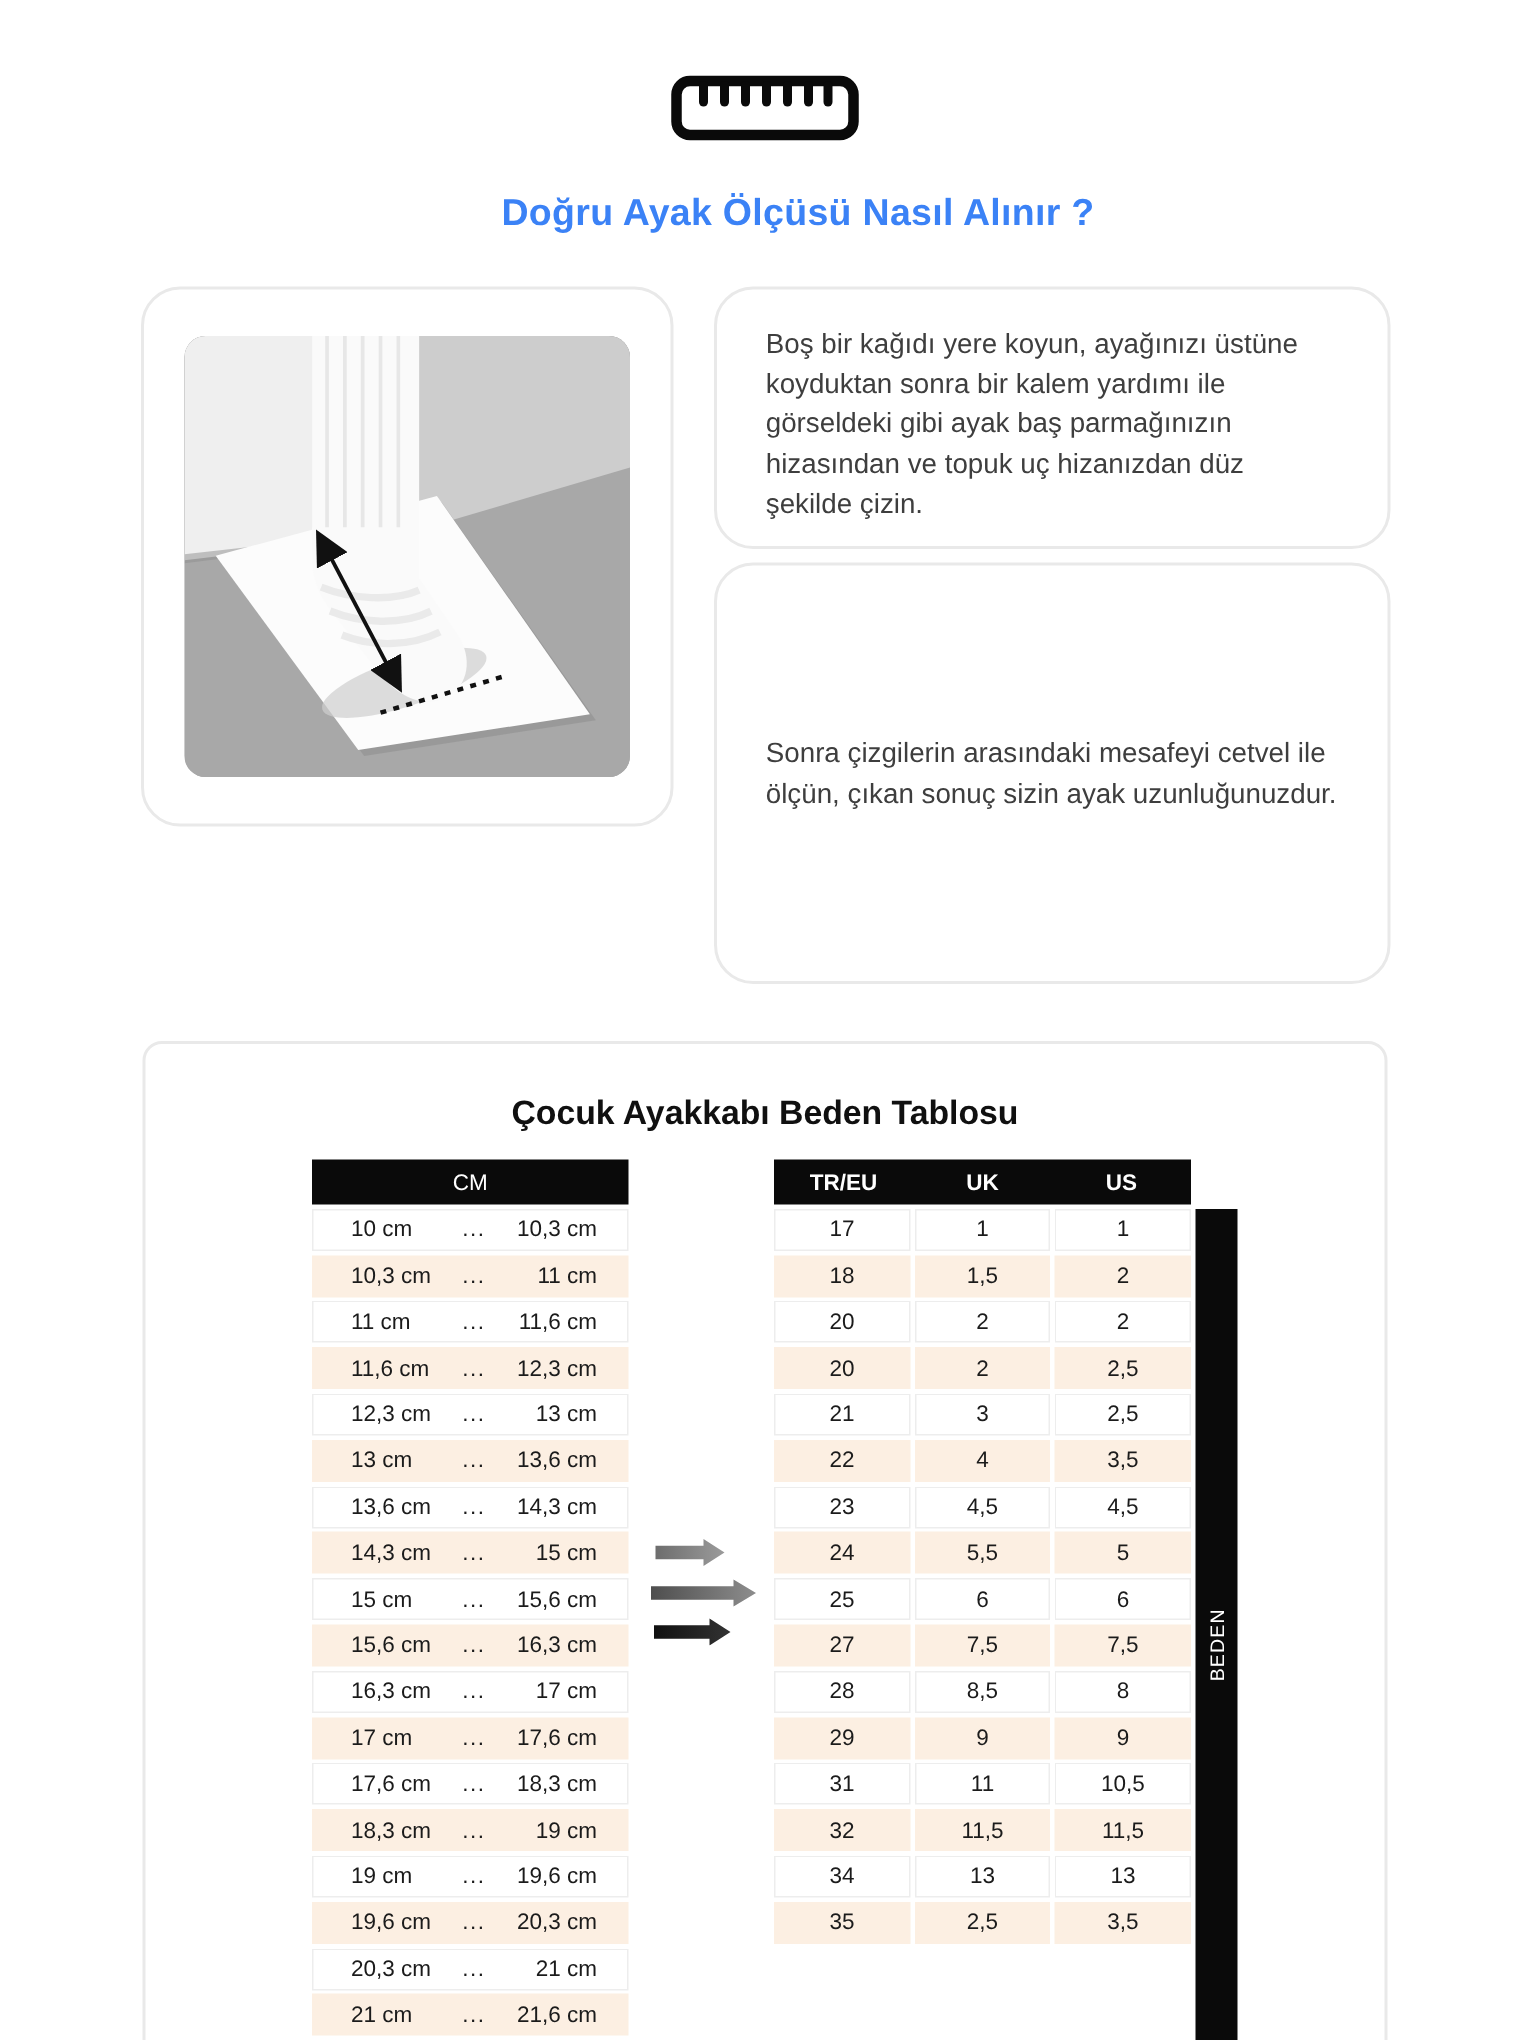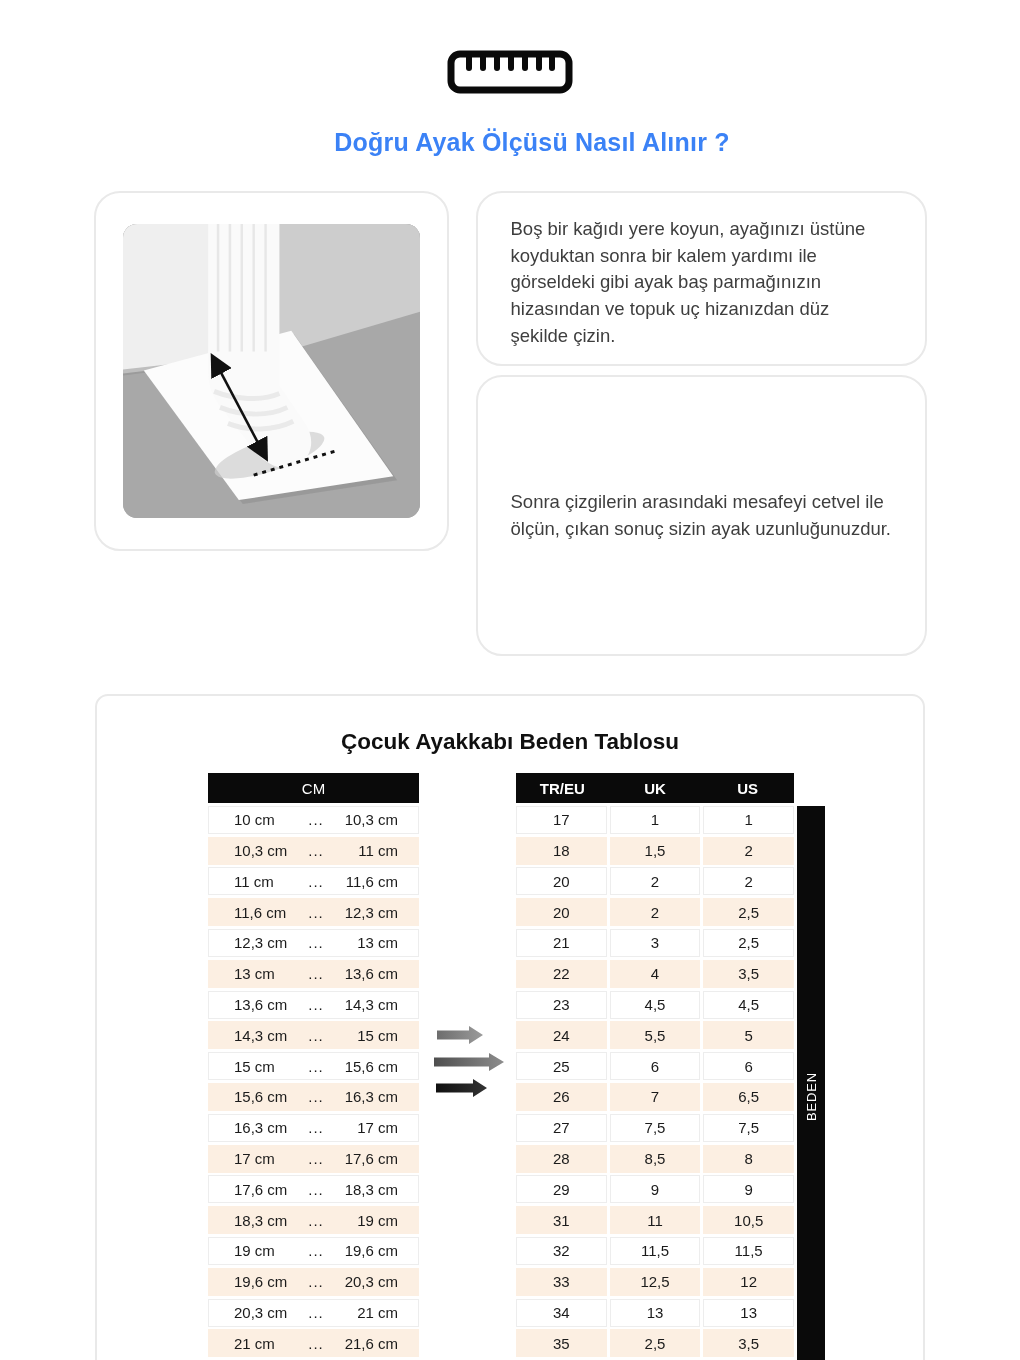--- a/index.html
+++ b/index.html
@@ -326,25 +326,20 @@
               <span>24</span>
               <span>5,5</span>
               <span>5</span>
             </div>
             <div class="intl-row">
               <span>25</span>
               <span>6</span>
               <span>6</span>
             </div>
             <div class="intl-row">
-              <span>26</span>
-              <span>7</span>
-              <span>6,5</span>
-            </div>
-            <div class="intl-row">
               <span>27</span>
               <span>7,5</span>
               <span>7,5</span>
             </div>
             <div class="intl-row">
               <span>28</span>
               <span>8,5</span>
               <span>8</span>
             </div>
             <div class="intl-row">
@@ -354,25 +349,20 @@
             </div>
             <div class="intl-row">
               <span>31</span>
               <span>11</span>
               <span>10,5</span>
             </div>
             <div class="intl-row">
               <span>32</span>
               <span>11,5</span>
               <span>11,5</span>
-            </div>
-            <div class="intl-row">
-              <span>33</span>
-              <span>12,5</span>
-              <span>12</span>
             </div>
             <div class="intl-row">
               <span>34</span>
               <span>13</span>
               <span>13</span>
             </div>
             <div class="intl-row">
               <span>35</span>
               <span>2,5</span>
               <span>3,5</span>

